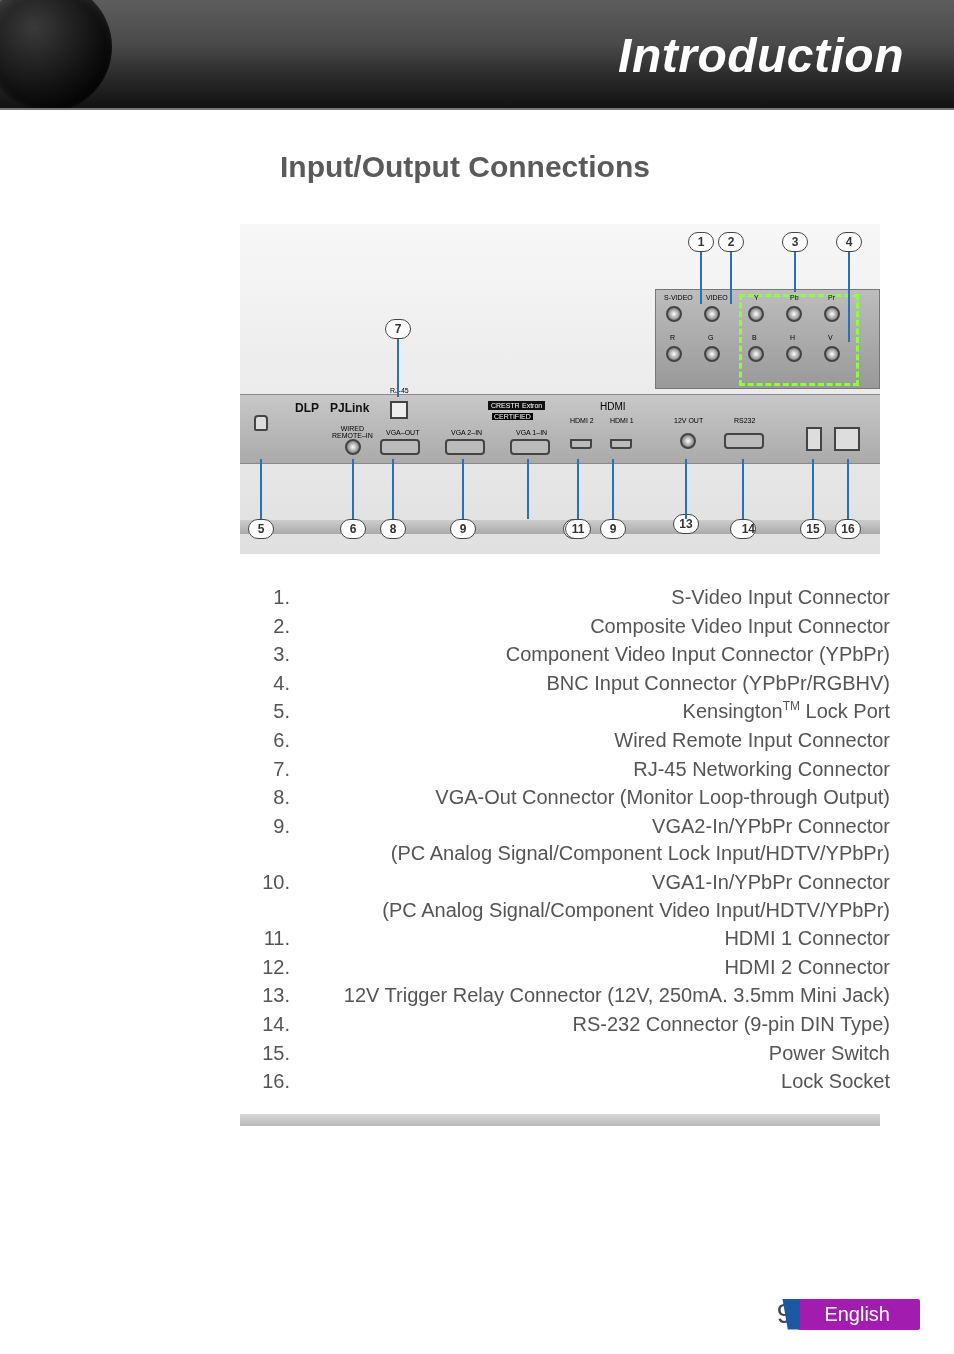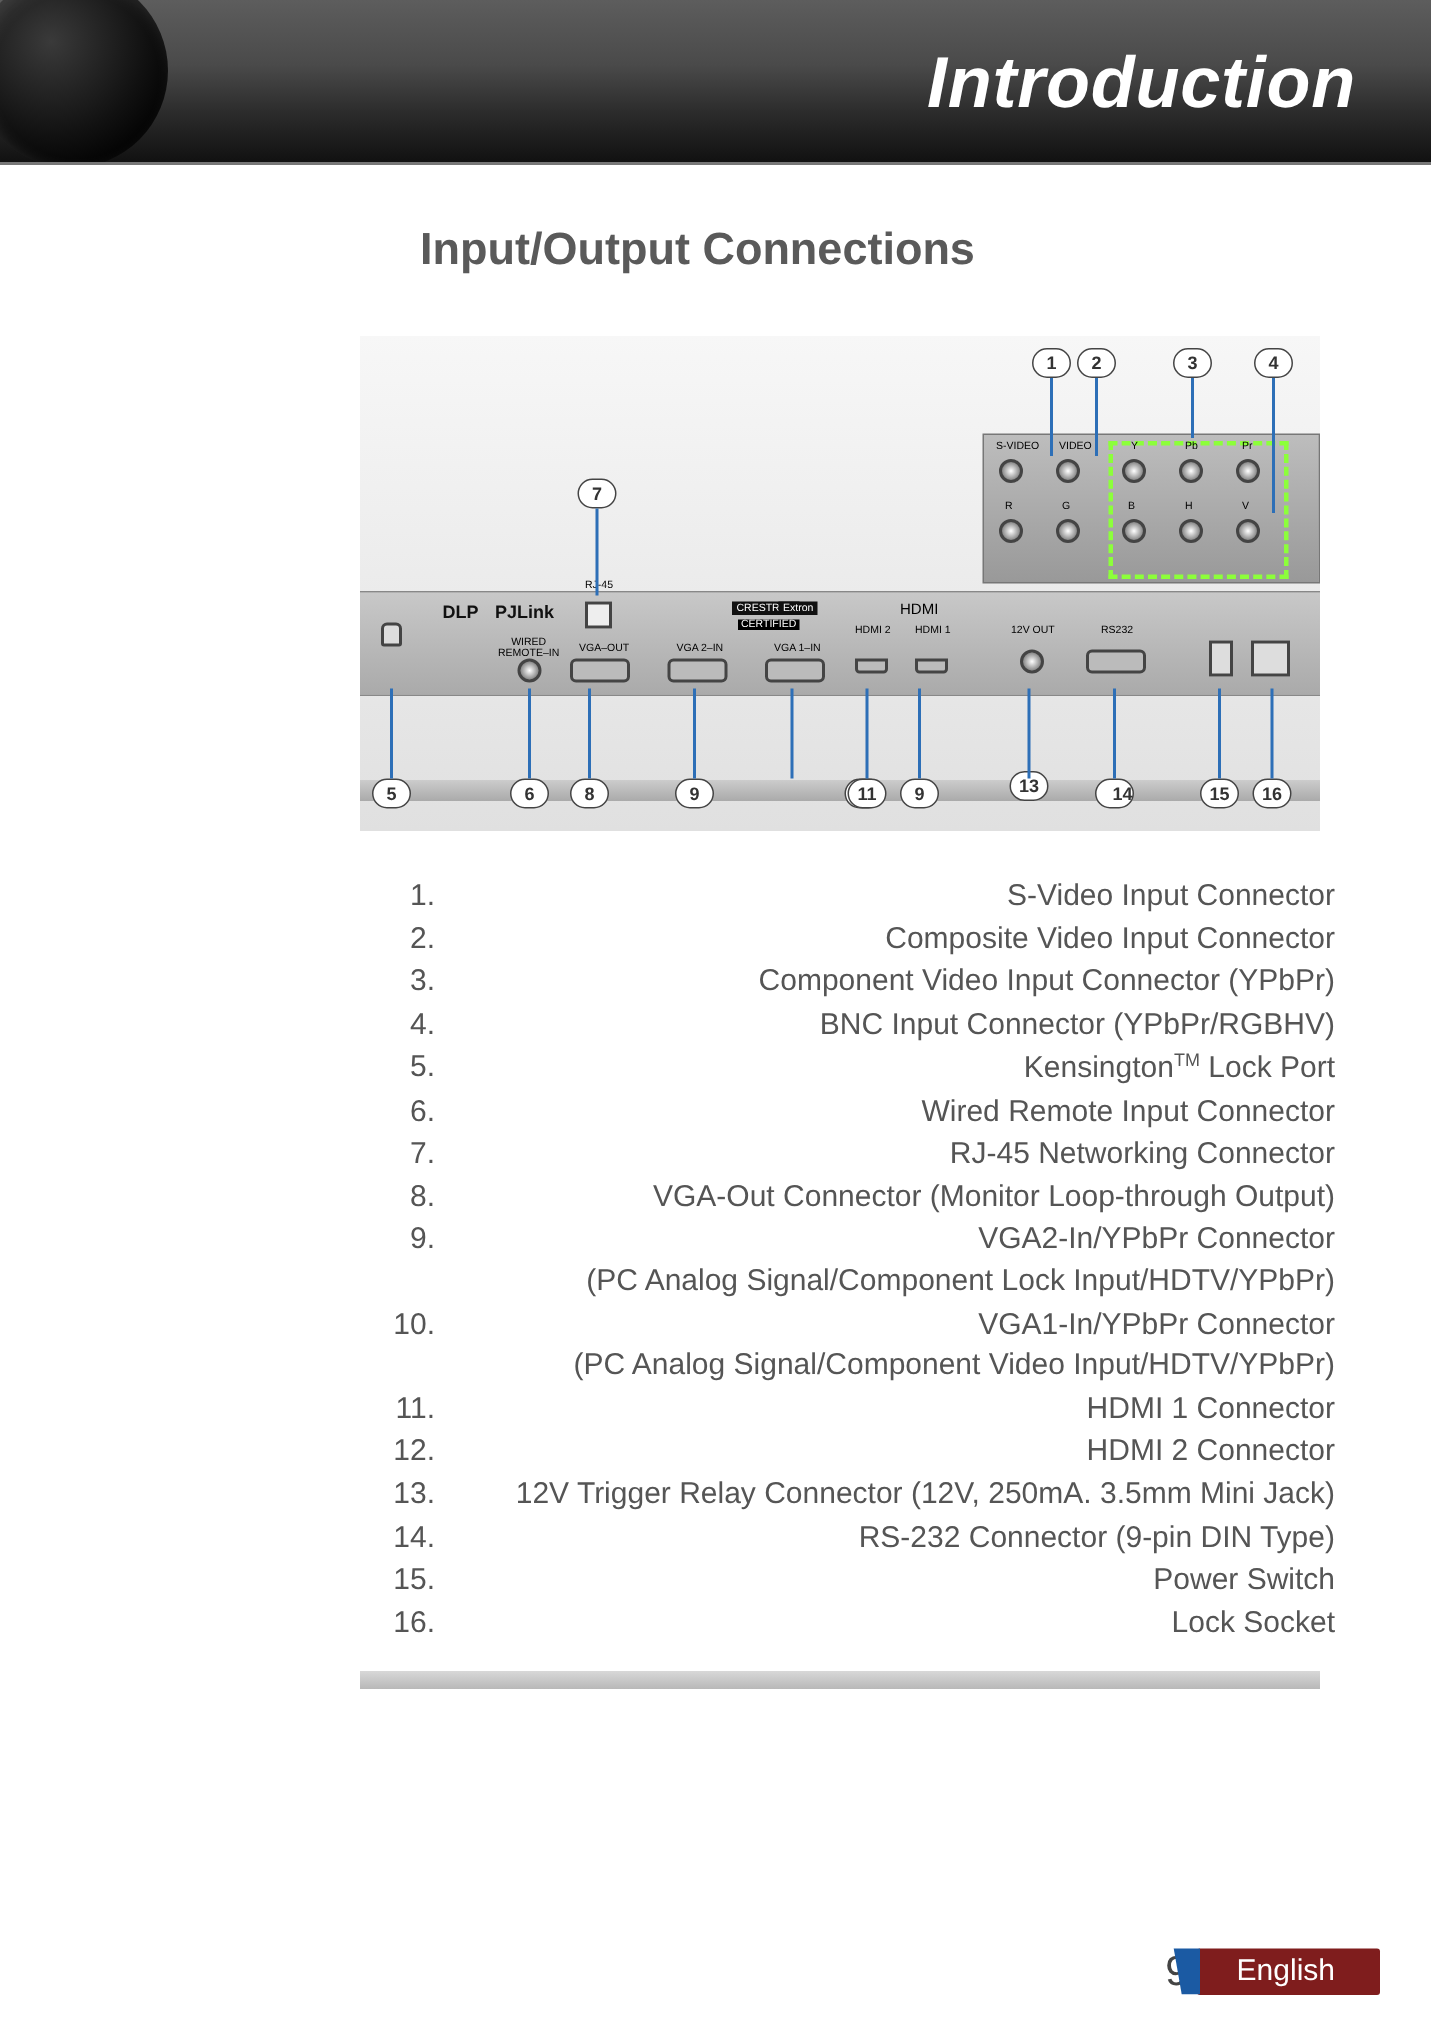--- a/index.html
+++ b/index.html
@@ -159,21 +159,21 @@
     gap:0;
   }
   .page-num{
     font-size:28px;
     color:#444;
     font-weight:400;
     padding-right:6px;
   }
   .lang-tab{
     position:relative;
-    background:#7f1d1d;
+    background:#a21caf;
     color:#fff;
     font-size:20px;
     padding:4px 30px 4px 26px;
     border-radius:2px;
   }
   .lang-notch{
     position:absolute;
     left:-16px;top:0;
     width:18px;height:100%;
     background:#1b5aa3;

